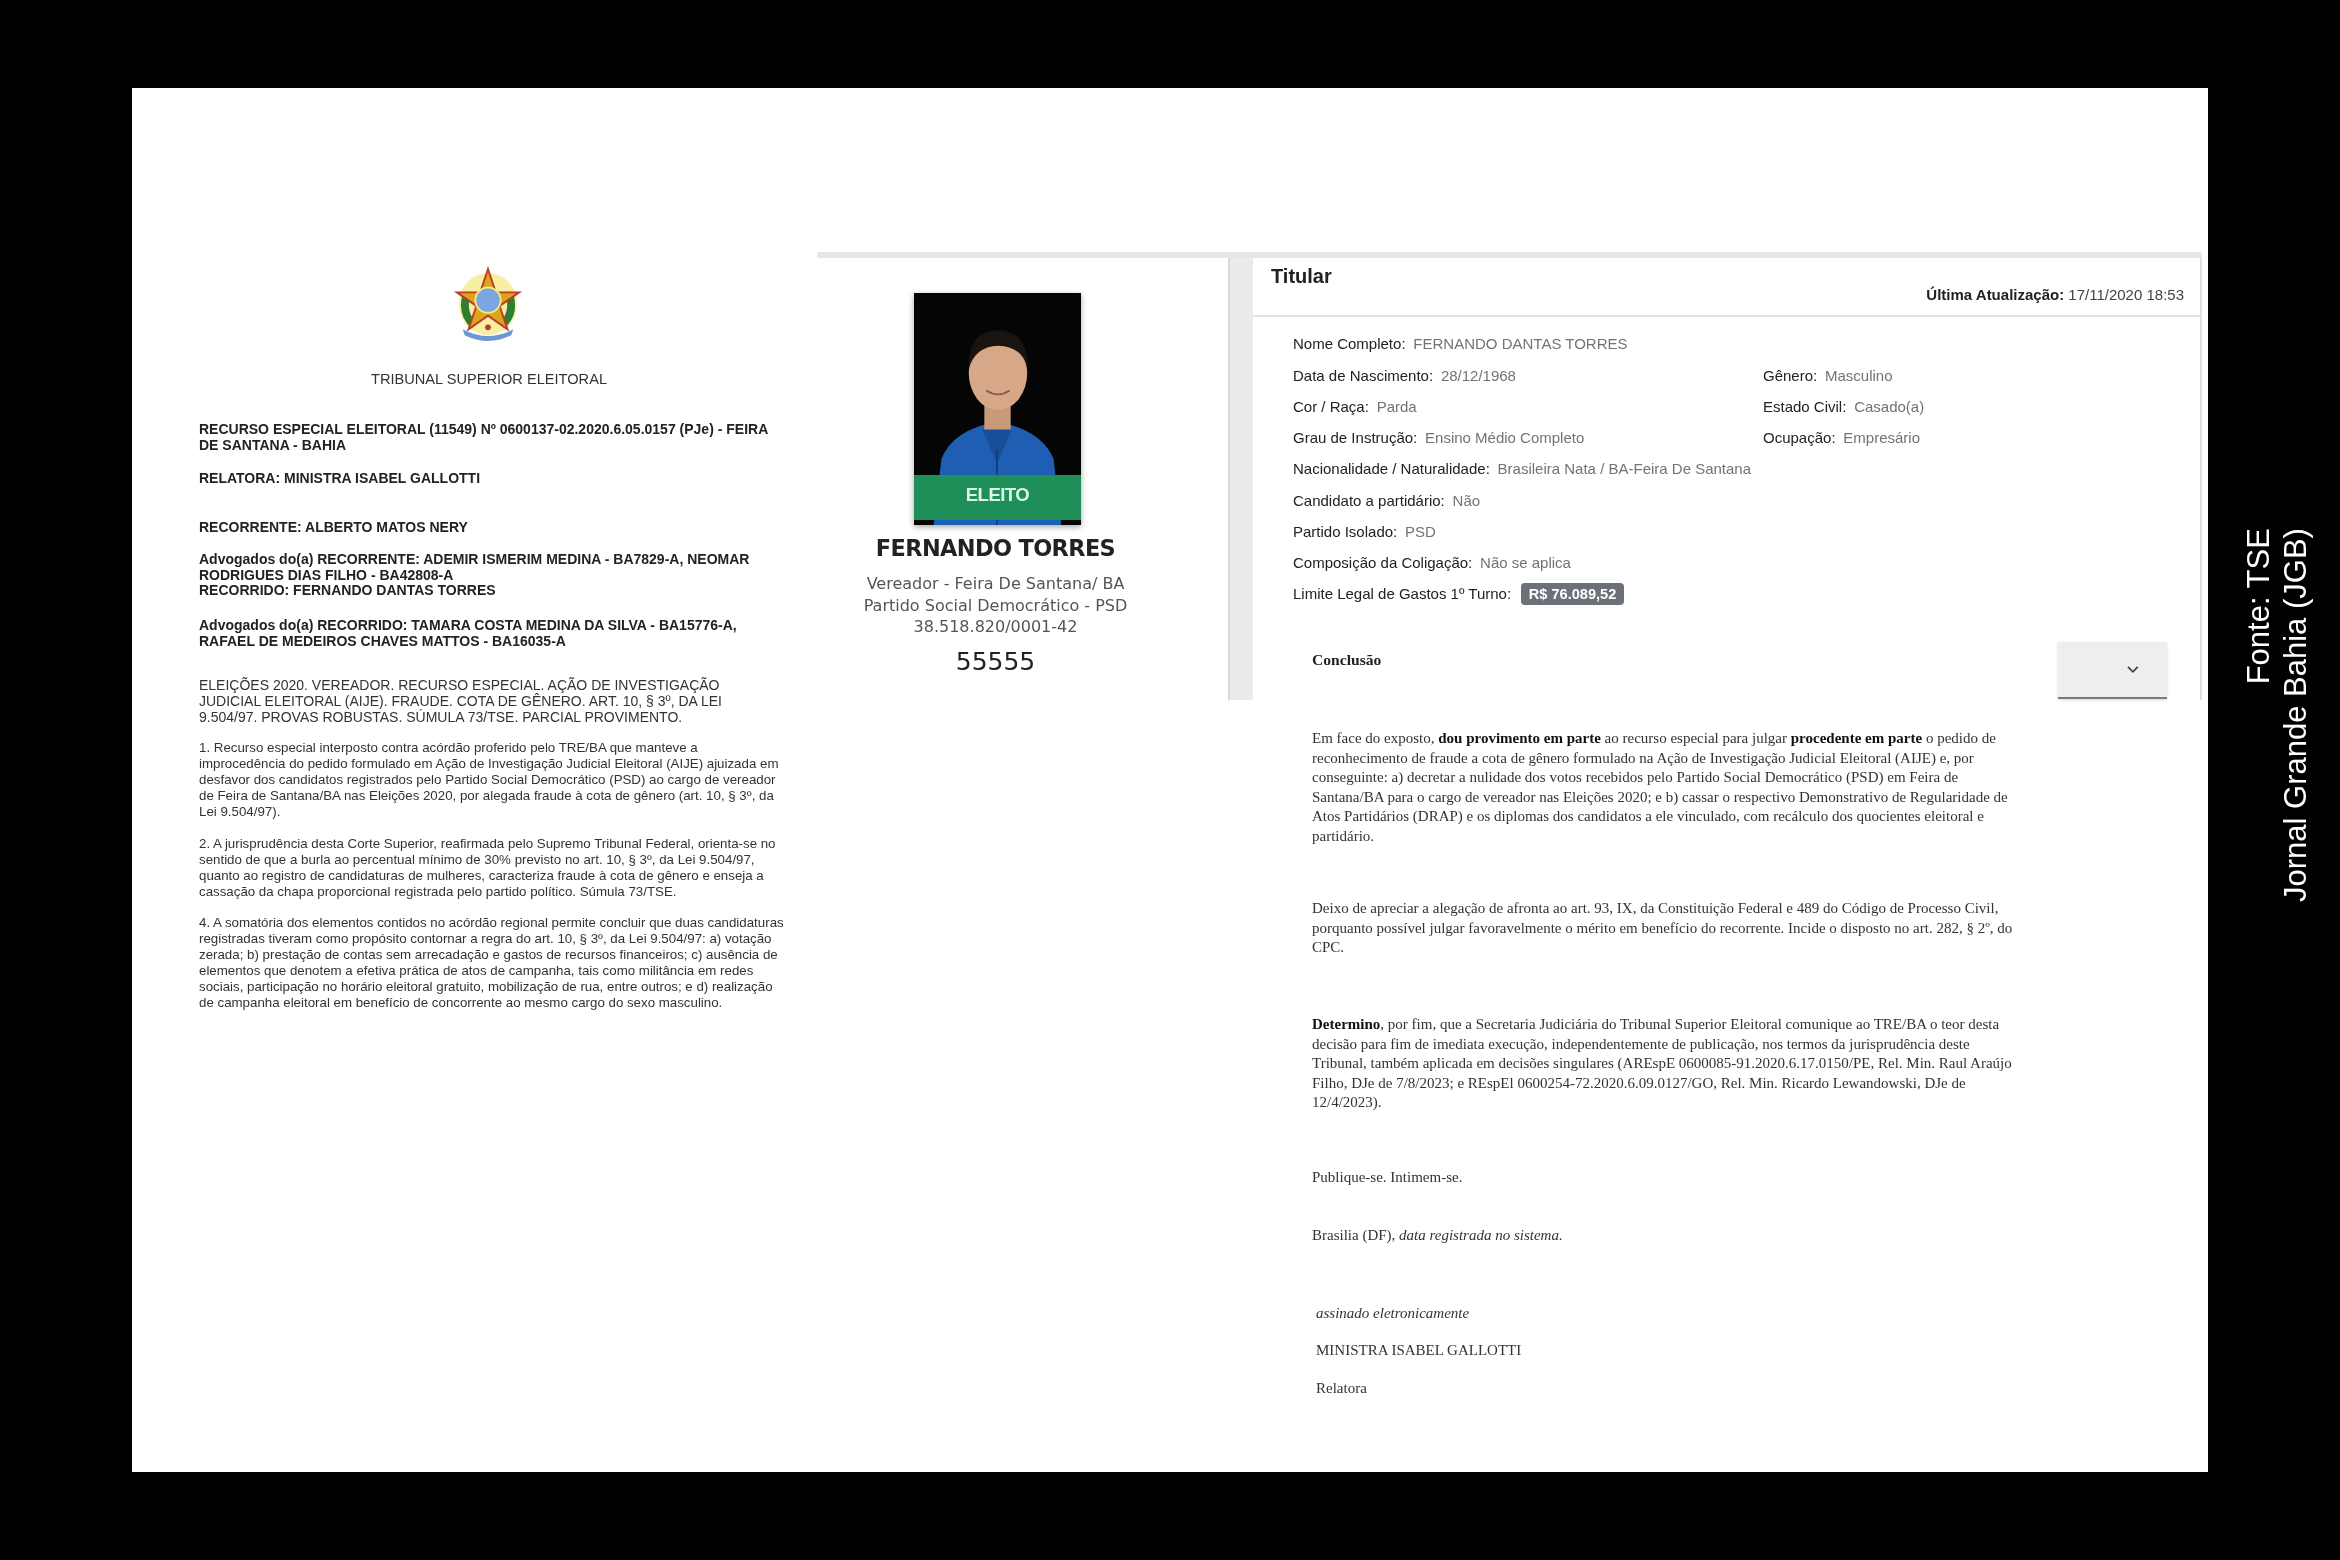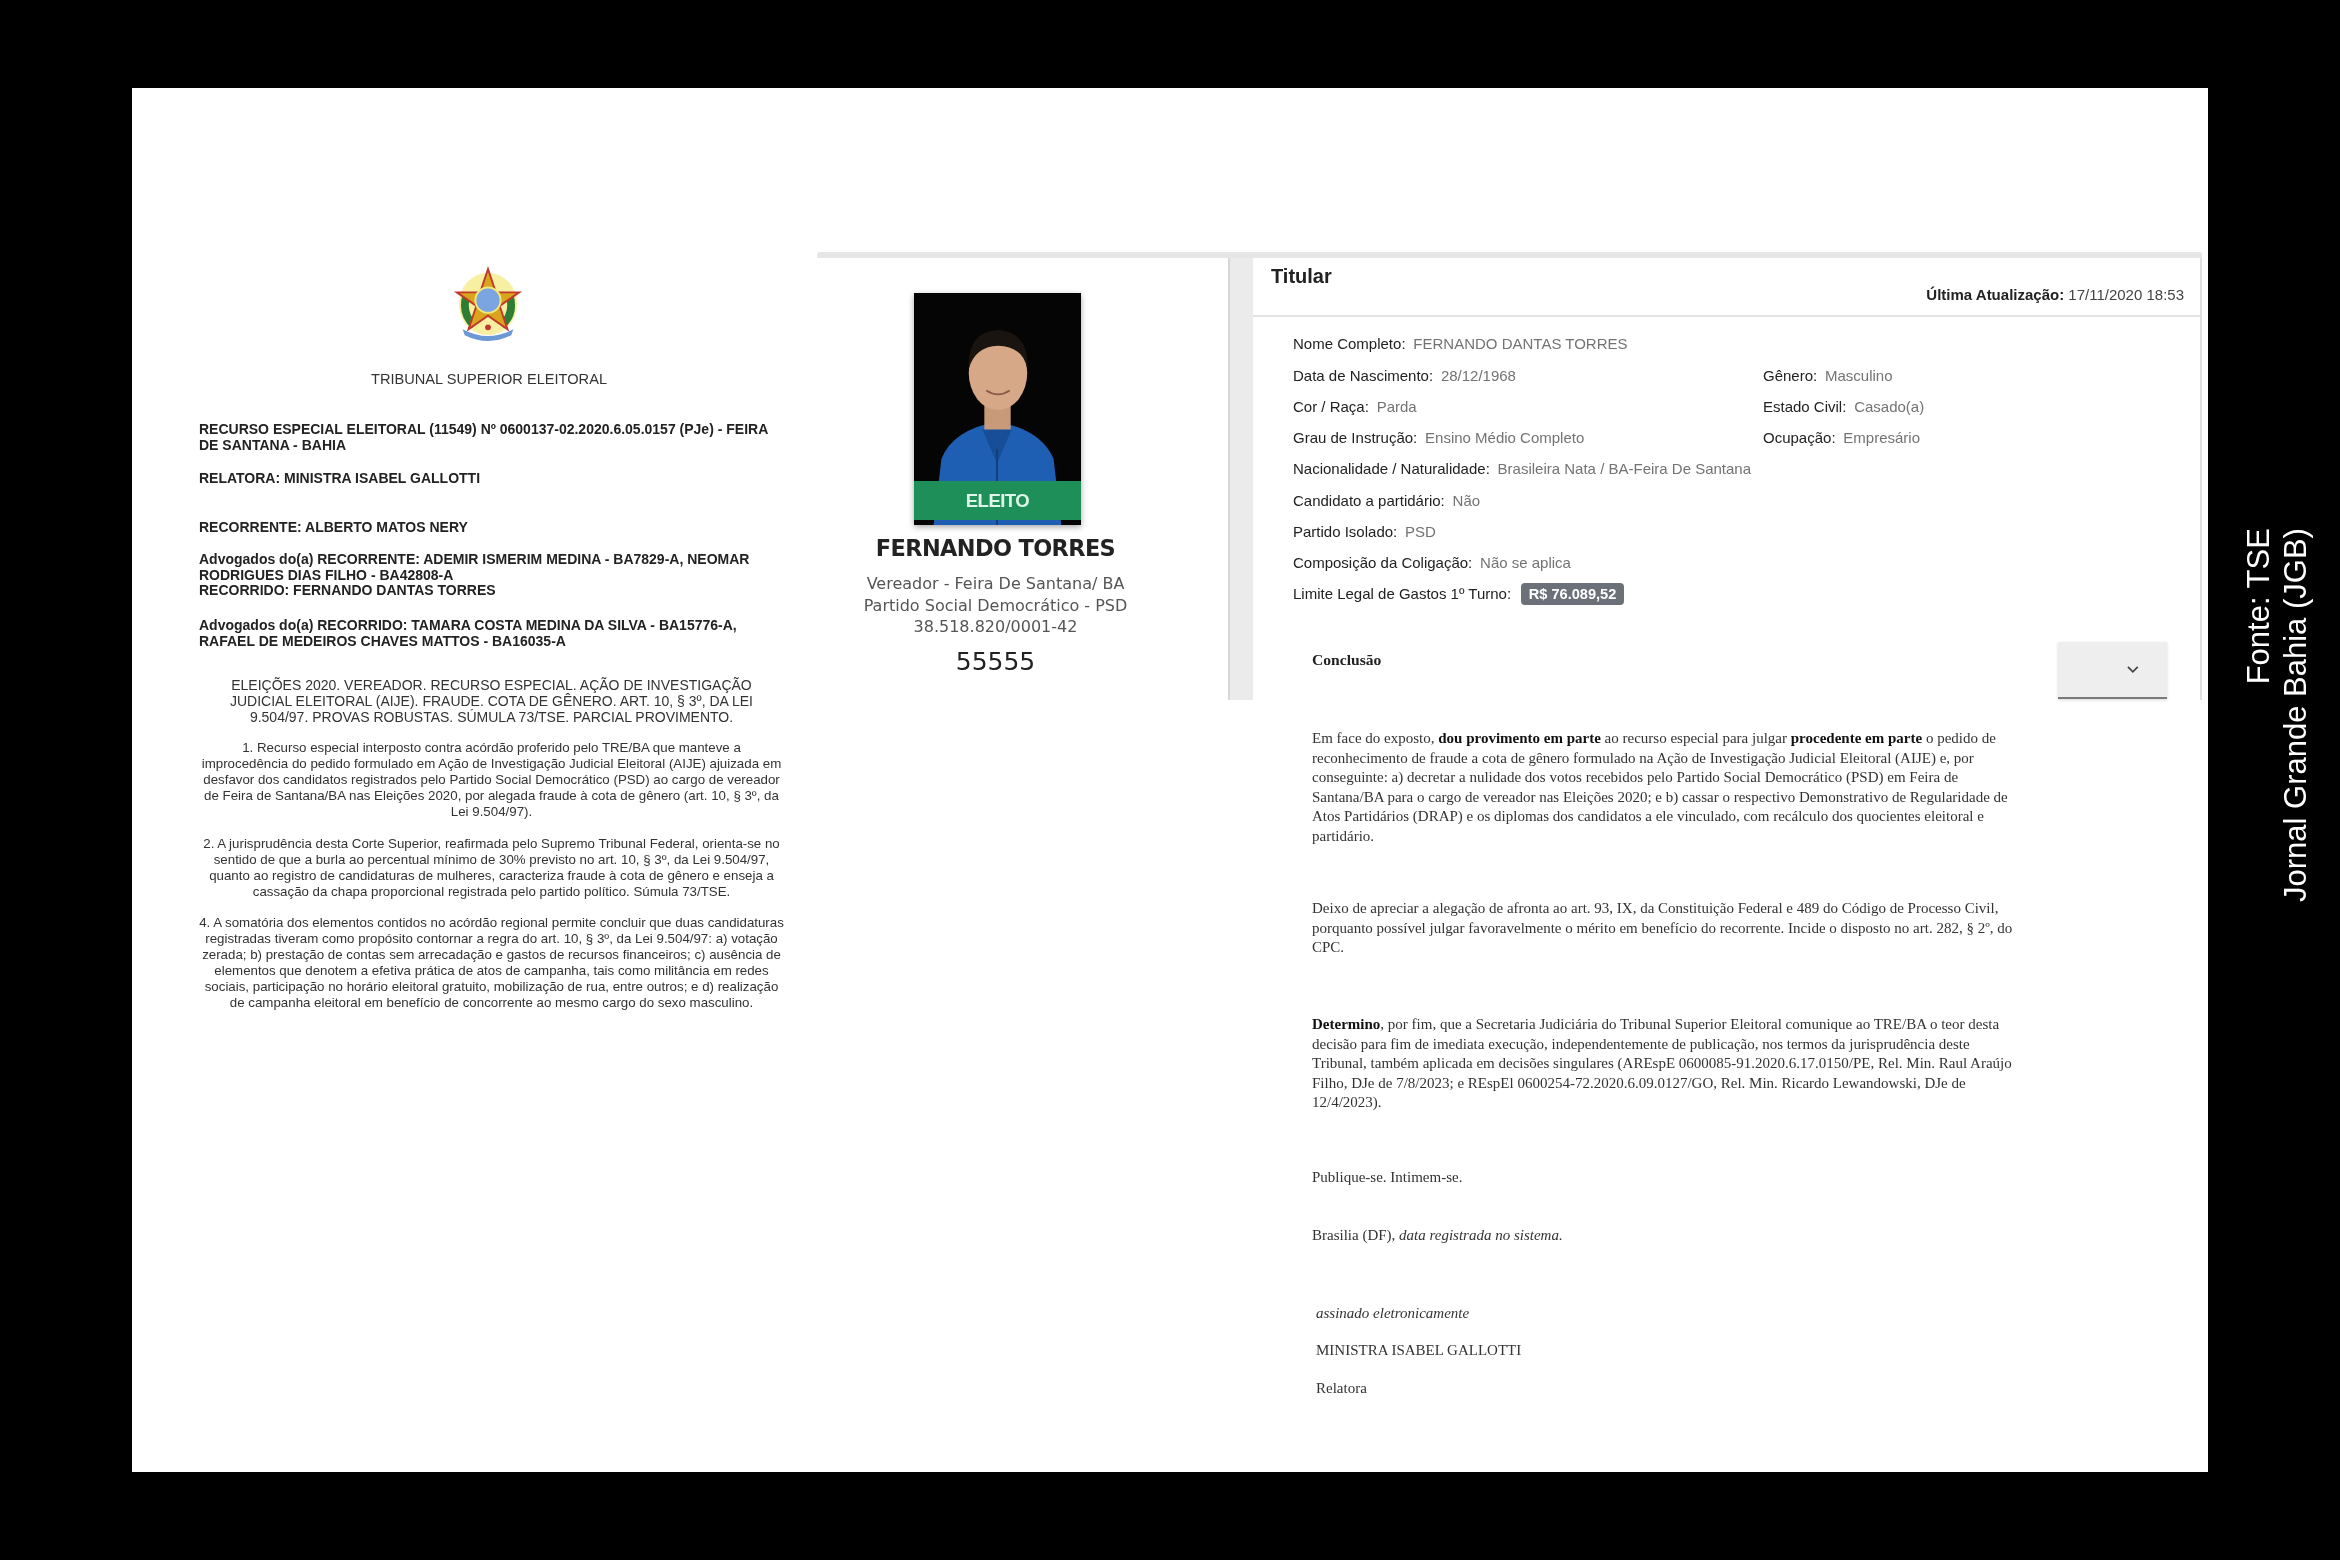--- a/index.html
+++ b/index.html
@@ -3,30 +3,30 @@
 <meta charset="utf-8">
 <style>
   * { box-sizing: border-box; margin: 0; padding: 0; }
   html, body { width: 2341px; height: 1560px; background: #000; overflow: hidden; }
   body { position: relative; font-family: "Liberation Sans", sans-serif; }
 
   .canvas { position: absolute; left: 132px; top: 88px; width: 2076px; height: 1384px; background: #fff; }
   .coat { position: absolute; left: 453px; top: 265px; width: 70px; height: 80px; }
   .doc-court { position: absolute; left: 199px; top: 371px; width: 580px; text-align: center; font-size: 14.6px; color: #333; }
   .doc-head { position: absolute; left: 199px; width: 585px; font-size: 14px; font-weight: bold; line-height: 15.6px; color: #222; margin-top: 20px; }
-  .doc-body { position: absolute; left: 199px; width: 585px; font-size: 13.3px; line-height: 16px; color: #333; text-align: center; }
+  .doc-body { position: absolute; left: 199px; width: 585px; font-size: 13.3px; line-height: 16px; color: #333; }
   .doc-body p { margin-bottom: 15.6px; }
 
   
   .topband { position: absolute; left: 817px; top: 252px; width: 1385px; height: 6.8px; background: #e6e6e6; border-radius: 2.9px; }
   .cand-card { position: absolute; left: 817px; top: 258px; width: 411px; height: 442px; background: #fff; }
   .divider-col { position: absolute; left: 1228px; top: 258px; width: 25px; height: 442px; background: #ebebeb; border-left: 2px solid #d8d8d8; }
   .photo { position: absolute; left: 914px; top: 293px; width: 167px; height: 232px; background: #000; box-shadow: 0 2px 5.9px rgba(0,0,0,.35); overflow: hidden; }
   .photo svg { display: block; }
-  .elected { position: absolute; left: 0; bottom: 4.9px; width: 100%; height: 39px; background: #1f8f5a; color: #dff5ea; font-weight: bold; font-size: 18.5px; text-align: center; line-height: 39px; letter-spacing: -0.5px; }
+  .elected { position: absolute; left: 0; bottom: 4.9px; width: 100%; height: 45px; background: #1f8f5a; color: #dff5ea; font-weight: bold; font-size: 18.5px; text-align: center; line-height: 39px; letter-spacing: -0.5px; }
   .cand-name { position: absolute; left: 817px; top: 535px; width: 357px; text-align: center; font-size: 22.4px; font-weight: bold; color: #222; font-family: "DejaVu Sans", sans-serif; letter-spacing: -0.6px; }
   .cand-line { position: absolute; left: 817px; width: 357px; text-align: center; font-size: 16px; color: #555; font-family: "DejaVu Sans", sans-serif; }
   .cand-num { position: absolute; left: 817px; top: 647px; width: 357px; text-align: center; font-size: 25px; color: #222; font-family: "DejaVu Sans", sans-serif; }
 
   
   .tit-card { position: absolute; left: 1253px; top: 258px; width: 949px; height: 442px; background: #fff; border-right: 2px solid #e0e0e0; }
   .tit-title { position: absolute; left: 1271px; top: 265px; font-size: 20px; font-weight: bold; color: #222; font-family: "Liberation Sans", sans-serif; }
   .tit-updated { position: absolute; right: 157px; top: 286px; font-size: 15px; color: #444; }
   .tit-updated b { color: #222; }
   .tit-sep { position: absolute; left: 1253px; top: 315px; width: 949px; height: 2px; background: #e3e3e3; }

